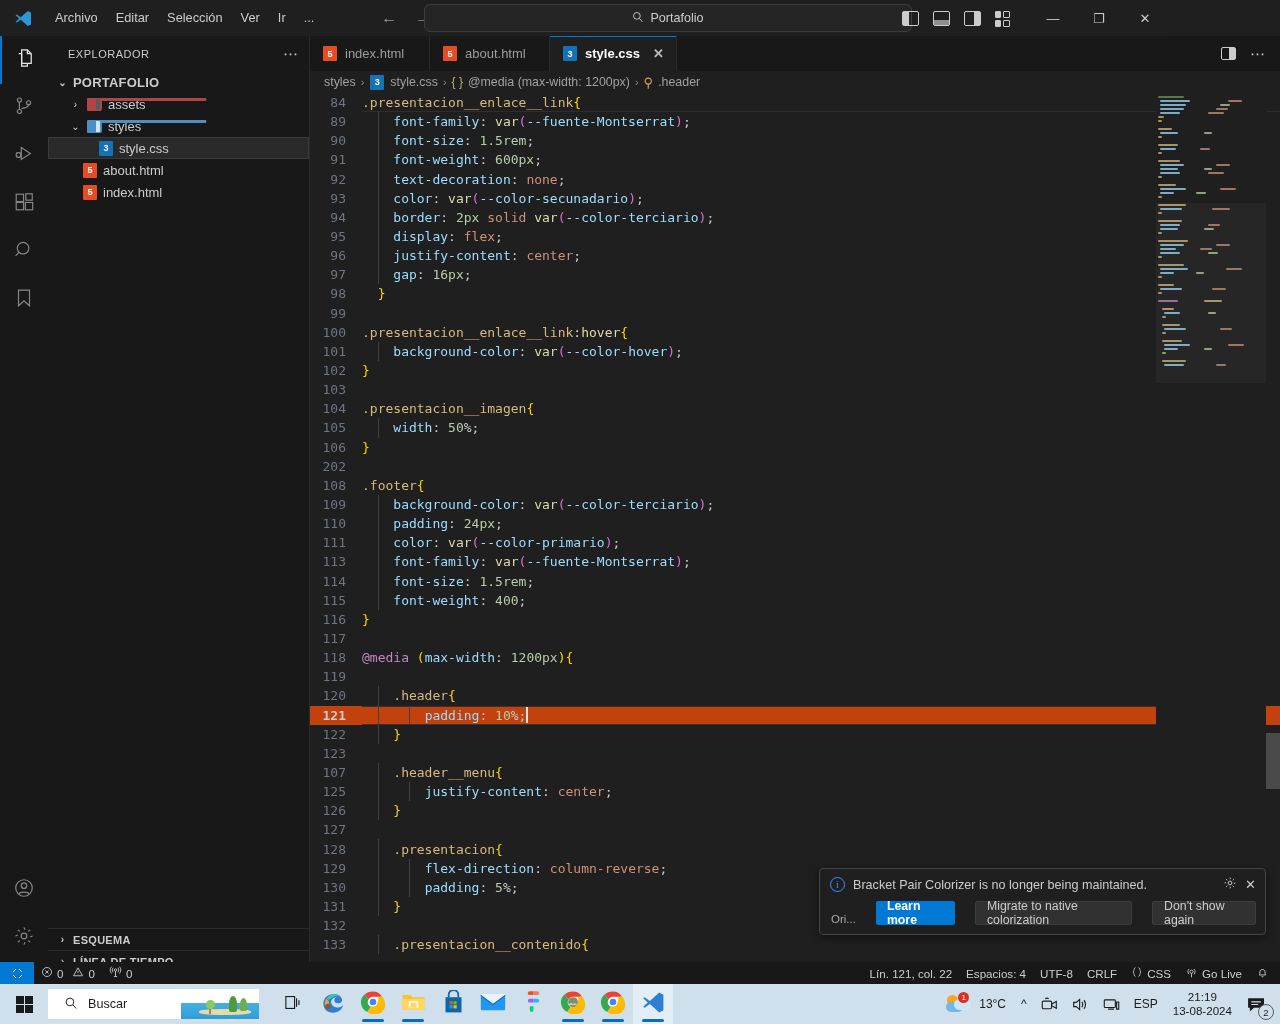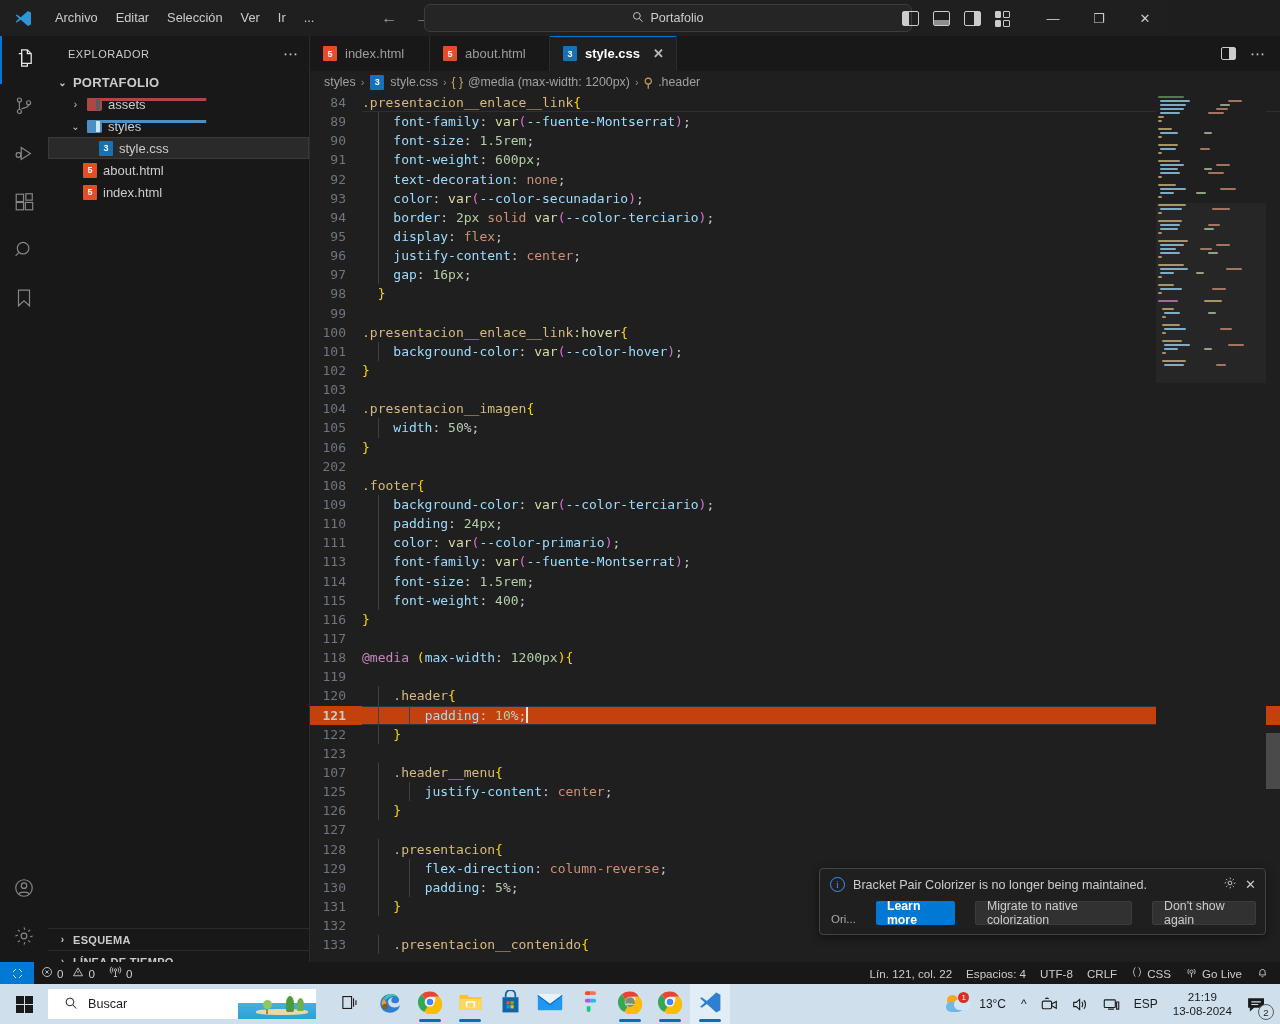--- a/index.html
+++ b/index.html
@@ -228,21 +228,21 @@
 
   
   .taskbar {
     position: absolute; left: 0; top: 984px; width: 1280px; height: 40px;
     background: #cfe0ec; display: flex; align-items: center;
   }
   .tb-start { width: 48px; height: 40px; display:flex; align-items:center; justify-content:center; }
   .win-logo { width: 17px; height: 17px; display: grid; grid-template-columns: 8px 8px; grid-template-rows: 8px 8px; gap: 1px; }
   .win-logo i { background: #1a1a1a; display:block; }
   .tb-search {
-    width: 268px; height: 30px; background: #ffffff; display: flex; align-items: center;
+    width: 211px; height: 30px; background: #ffffff; display: flex; align-items: center;
     gap: 10px; padding-left: 16px; color: #1b1b1b; font-size: 12.6px; position: relative; overflow: hidden;
   }
   .tb-search .island {
     position:absolute; right:0; bottom:0; width: 78px; height: 30px;
     background: linear-gradient(180deg,#ffffff 48%,#43b0e3 48%,#2f9fd6 100%);
   }
   .tb-search .tree1 { position:absolute; right:44px; bottom:10px; width:9px; height:9px; border-radius:50%; background:#8fc95f; }
   .tb-search .trunk { position:absolute; right:48px; bottom:5px; width:2px; height:6px; background:#b08040; }
   .tb-search .cyp { position:absolute; right:22px; bottom:7px; width:8px; height:16px; background:#4e9a3f; border-radius:50% 50% 20% 20%; }
   .tb-search .cyp2 { position:absolute; right:12px; bottom:8px; width:7px; height:13px; background:#6fae4e; border-radius:50% 50% 20% 20%; }

